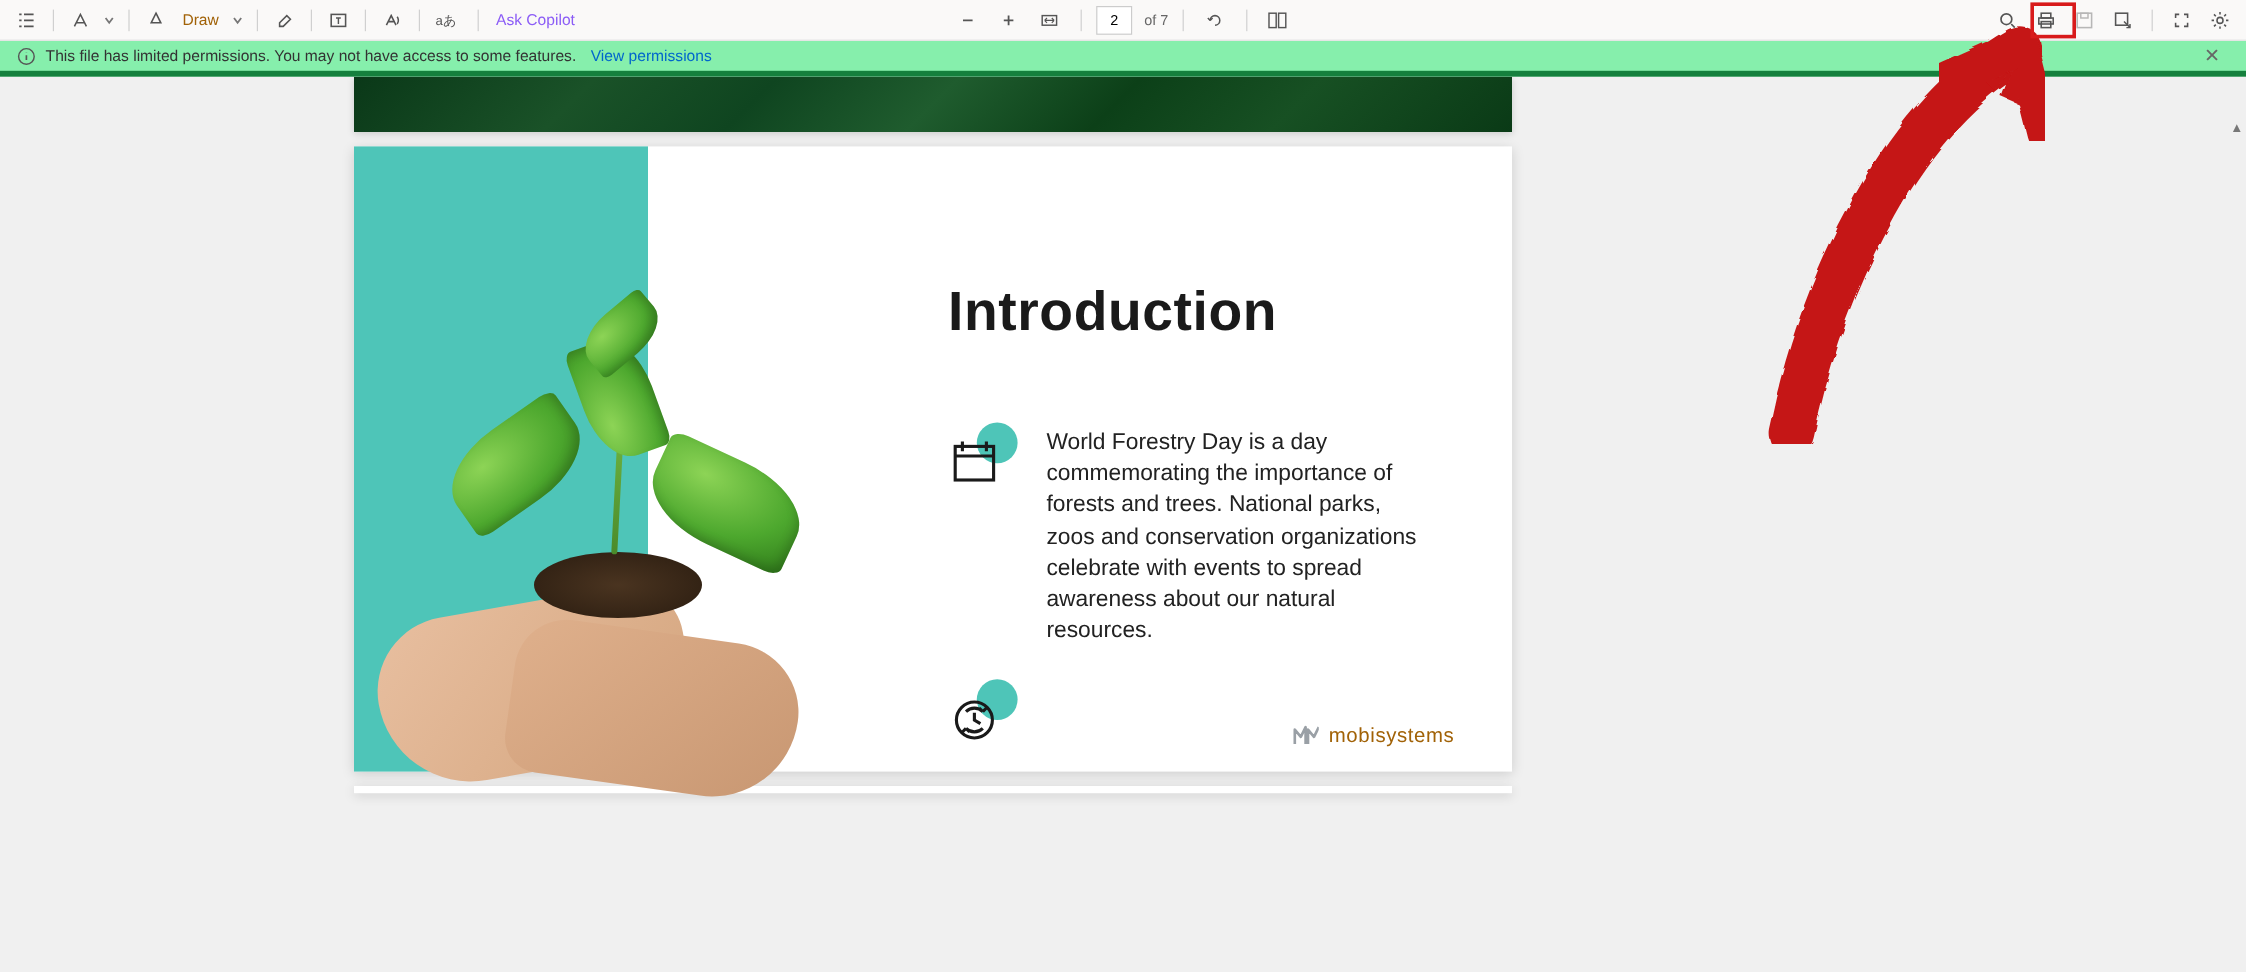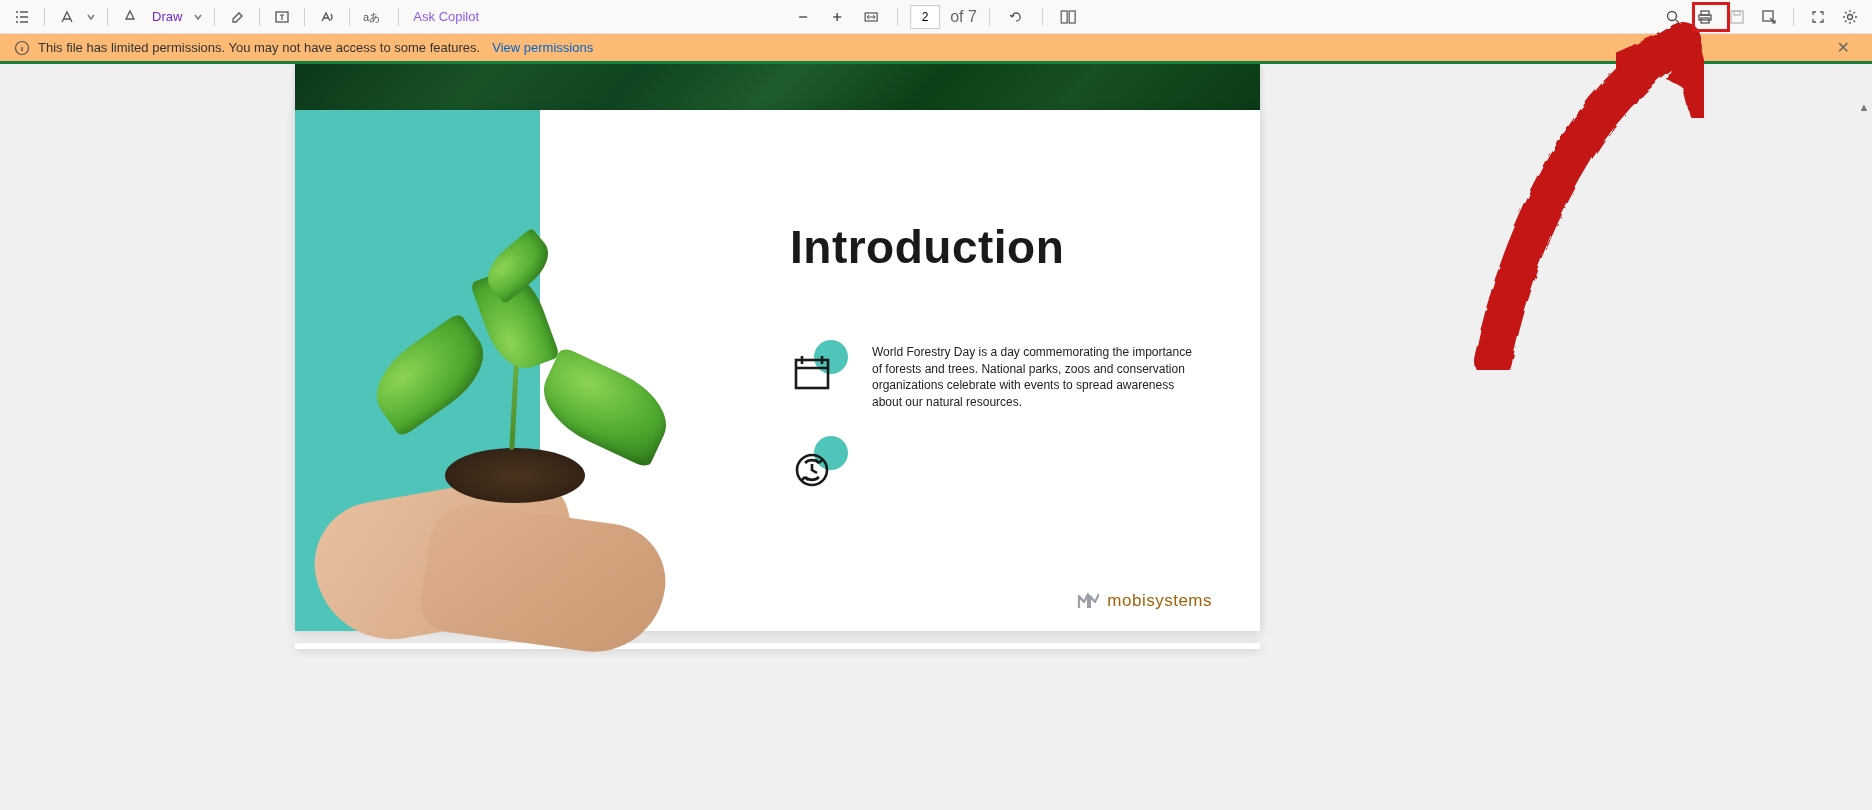--- a/index.html
+++ b/index.html
@@ -46,39 +46,39 @@
   cursor: pointer;
   color: #be185d;
 }
 .tsep {
   width: 1px; height: 18px;
   background: #d0d0d0;
   margin: 0 6px;
 }
 .tlabel {
   font-size: 13px;
-  color: #6d28d9;
+  color: #a16207;
   padding: 0 6px;
 }
 .page-input {
   width: 30px; height: 24px;
   text-align: center;
   border: 1px solid #ccc;
   font-size: 12px;
   background: #fff;
 }
 .page-total {
-  font-size: 16px;
+  font-size: 12px;
   color: #666;
   margin-left: 4px;
 }
 .permissions-bar {
   height: 30px;
-  background: #fdba74;
-  border-bottom: 3px solid #15803d;
+  background: #86efac;
+  border-bottom: 5px solid #15803d;
   display: flex;
   align-items: center;
   padding: 0 14px;
   font-size: 13px;
   color: #333;
 }
 .permissions-bar .link {
   color: #0066cc;
   margin-left: 12px;
   cursor: pointer;
@@ -102,20 +102,21 @@
   width: 965px;
 }
 .slide1-remnant {
   position: relative;
   height: 46px;
   background: linear-gradient(135deg, #0a3818 0%, #1a5228 20%, #0f4520 35%, #1f5c2e 50%, #0c4018 65%, #175023 80%, #0a3a16 100%);
   box-shadow: 0 2px 6px rgba(0,0,0,0.15);
 }
 .slide2 {
   position: relative;
+  margin-top: 12px;
   height: 521px;
   background: #fff;
   box-shadow: 0 2px 10px rgba(0,0,0,0.15);
   display: flex;
 }
 .slide2-left {
   width: 245px;
   background: #4ec5b8;
   position: relative;
 }
@@ -204,21 +205,21 @@
 }
 .info-icon svg {
   position: absolute;
   top: 6px; left: 0;
   width: 44px; height: 44px;
   stroke: #1a1a1a;
   fill: none;
   stroke-width: 2.6;
 }
 .info-text {
-  font-size: 12px;
+  font-size: 19px;
   line-height: 1.38;
   color: #222;
   max-width: 320px;
 }
 .brand {
   position: absolute;
   bottom: 20px; right: 48px;
   display: flex;
   align-items: center;
   gap: 8px;

